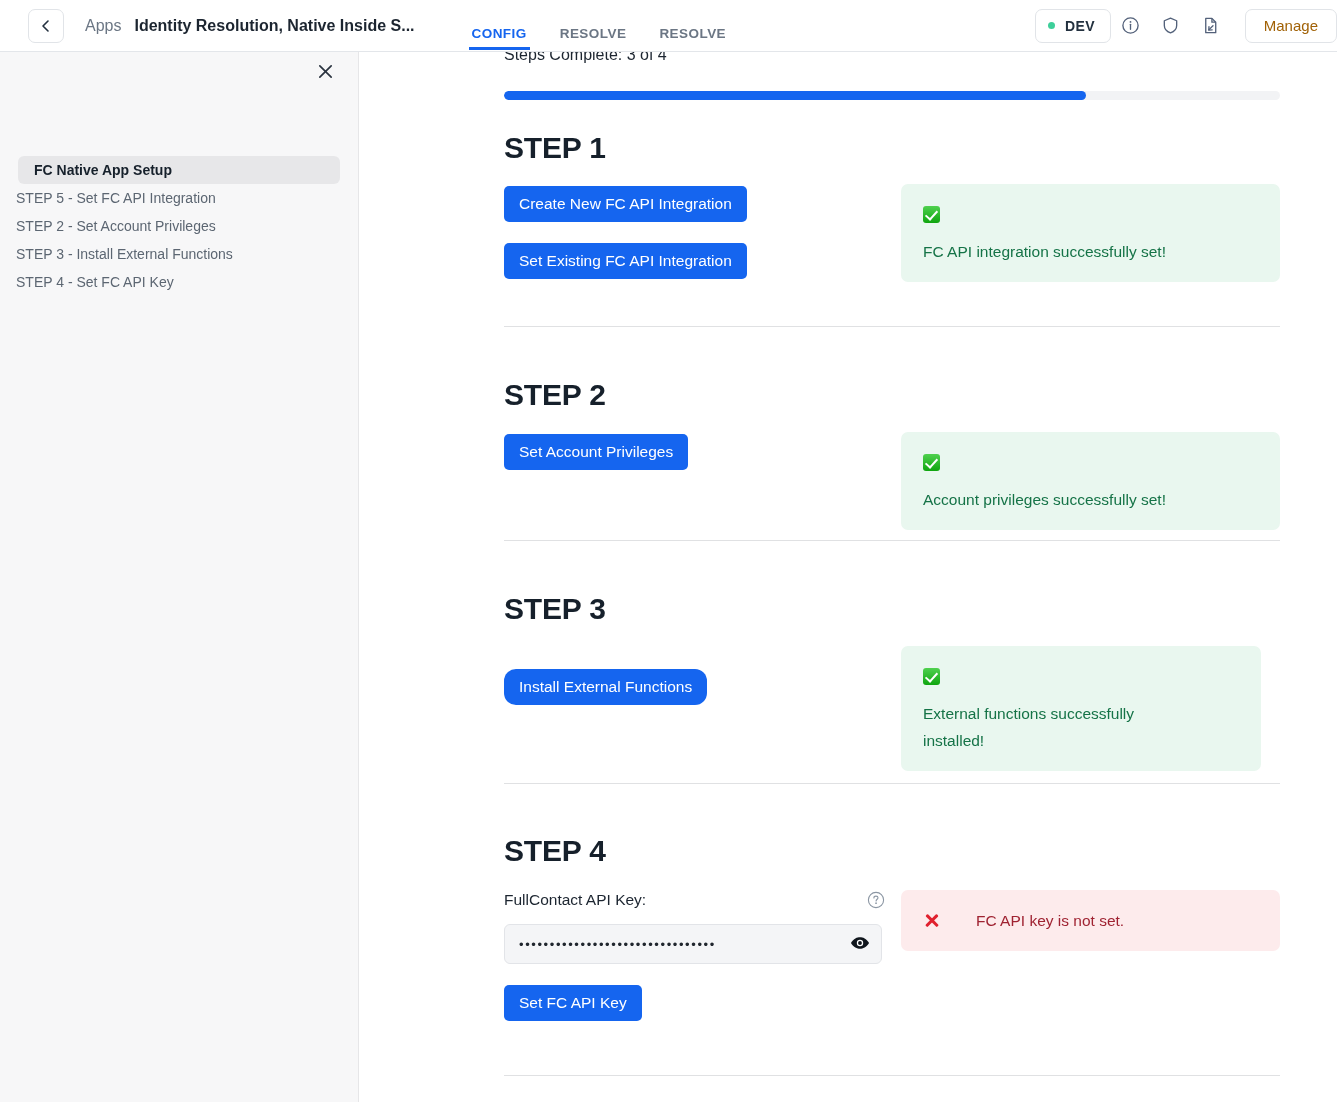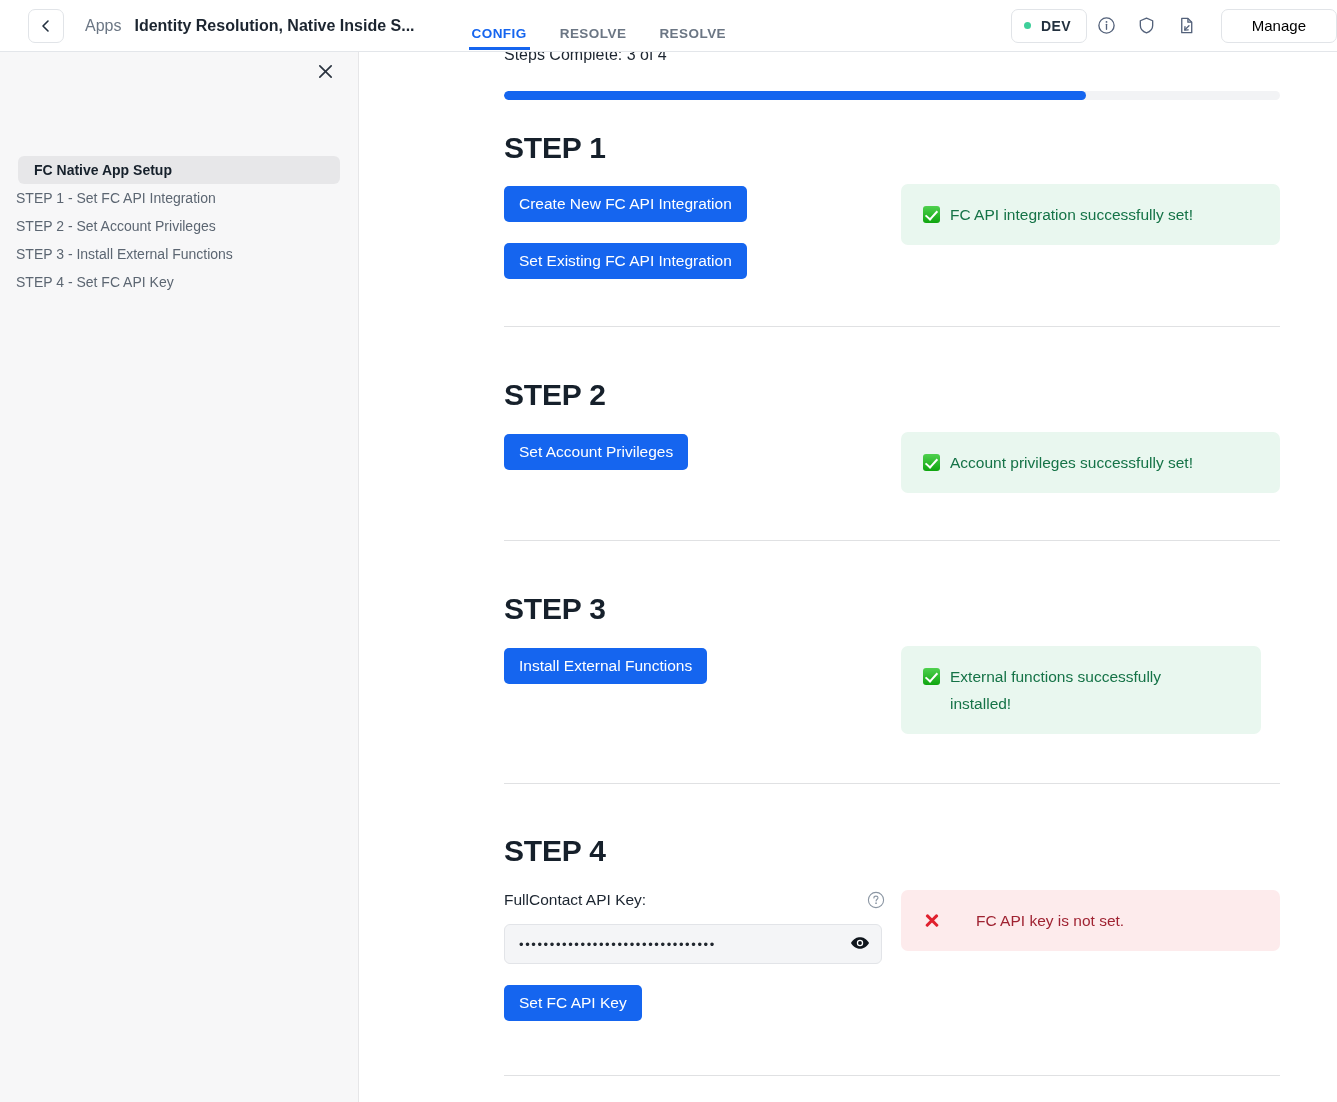--- a/index.html
+++ b/index.html
@@ -107,23 +107,23 @@
     display: flex; align-items: center; justify-content: center;
     cursor: pointer;
   }
   .manage-btn {
     margin-left: 14px;
     height: 34px;
     border: 1px solid #e1e4e8;
     border-radius: 7px;
     background: #fff;
     display: flex; align-items: center;
-    padding: 0 30px;
+    padding: 0 18px;
     font-size: 15px;
-    color: #000000;
+    color: #a16207;
     cursor: pointer;
     white-space: nowrap;
   }
 
   
   .sidebar {
     position: absolute;
     top: 48px; left: 0;
     width: 359px;
     height: 1054px;
@@ -218,21 +218,21 @@
     left: 542px;
     width: 379px;
     border-radius: 7px;
     padding: 17px 18px 17px 22px;
     font-size: 15.5px;
     line-height: 27px;
     display: flex;
     gap: 10px;
     align-items: flex-start;
   }
-  .msg-success { background: #e9f7ef; color: #157347; }
+  .msg-success { background: #e9f7ef; color: #157347; flex-direction: column; }
   .msg-error   { background: #fdebec; color: #9f2231; gap: 36px; }
   .msg-icon { flex: 0 0 auto; font-size: 16px; line-height: 27px; }
   .msg-text { flex: 1 1 auto; }
 
   .divider {
     position: absolute;
     left: 145px;
     width: 776px;
     height: 1px;
     background: #e0e1e3;
@@ -375,21 +375,21 @@
   <div class="sidebar-close">
     <span>
       <svg width="17" height="17" viewBox="0 0 18 18">
         <path d="M3 3 L15 15 M15 3 L3 15" stroke="#2b3440" stroke-width="1.8" stroke-linecap="round"></path>
       </svg>
     </span>
   </div>
 
   <div class="nav-list">
     <div class="nav-item active">FC Native App Setup</div>
-    <div class="nav-item">STEP 1 - Set FC API Integration</div>
+    <div class="nav-item">STEP 5 - Set FC API Integration</div>
     <div class="nav-item">STEP 2 - Set Account Privileges</div>
     <div class="nav-item">STEP 3 - Install External Functions</div>
     <div class="nav-item">STEP 4 - Set FC API Key</div>
   </div>
 </div>
 
 <div class="main">
   <div class="main-inner">
 
     <div class="progress-label">Steps Complete: 3 of 4</div>
@@ -425,21 +425,21 @@
         </span>
         <span class="msg-text">Account privileges successfully set!</span>
       </div>
 
       <div class="divider" style="top:492px;"></div>
     </div>
 
     <div class="step-block">
       <div class="step-title" style="top:544px;">STEP 3</div>
 
-      <button class="btn-primary" style="top:600px;">Install External Functions</button>
+      <button class="btn-primary" style="top:621px;border-radius:12px;">Install External Functions</button>
 
       <div class="msg-box msg-success" style="top:598px; width:360px;">
         <span class="msg-icon">
           <span class="emoji-check"></span>
         </span>
         <span class="msg-text" style="padding-right:48px;">External functions successfully installed!</span>
       </div>
 
       <div class="divider" style="top:735px;"></div>
     </div>

